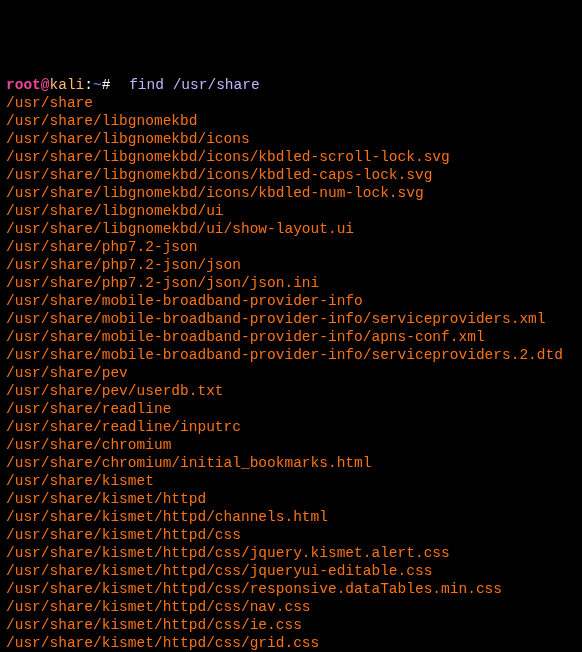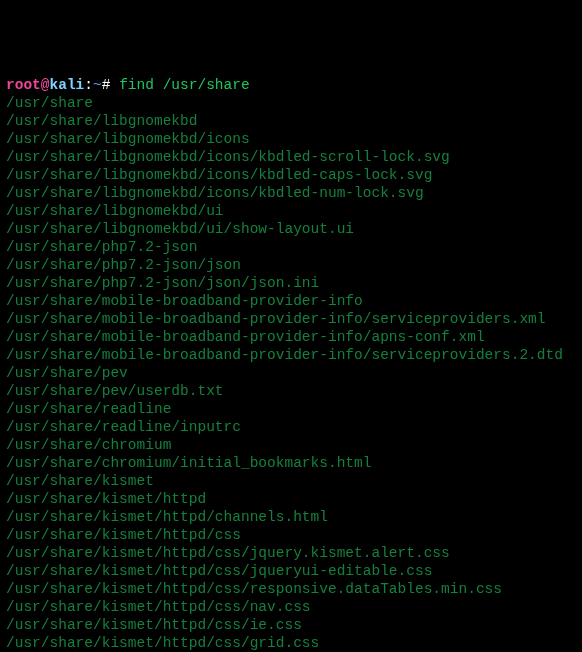--- a/index.html
+++ b/index.html
@@ -19,34 +19,35 @@
       white-space: pre;
     }
     .prompt-user {
       color: #ec4899;
       font-weight: bold;
     }
     .prompt-colon {
       color: #ffffff;
     }
     .prompt-host {
-      color: #7dd3fc;
-      font-weight: bold;
+      color: #fdba74;
+      font-weight: normal;
     }
     .prompt-path {
       color: #6699ff;
     }
     .prompt-hash {
       color: #ffffff;
     }
     .command {
-      color: #22c55e;
+      color: #c4b5fd;
+      margin-left: 10px;
     }
     .output-line {
-      color: #15803d;
+      color: #f97316;
     }
     .terminal-line {
       display: block;
     }
   </style>
 </head>
 <body>
 
 
 

